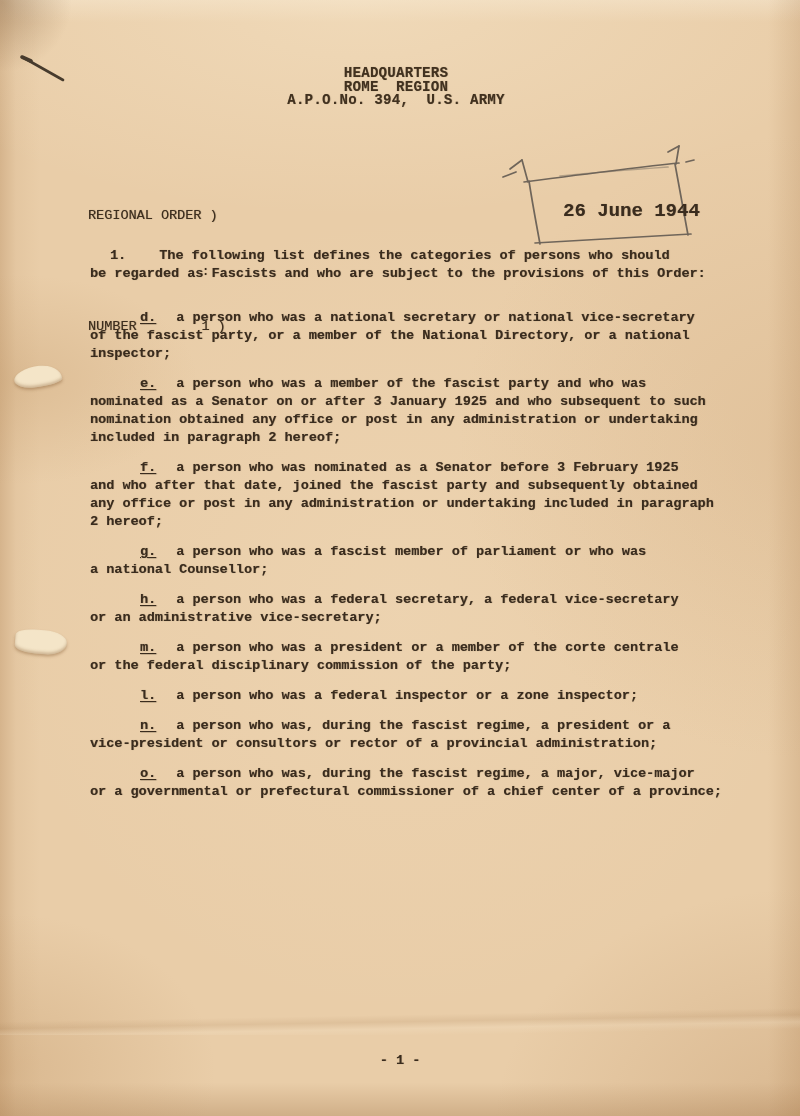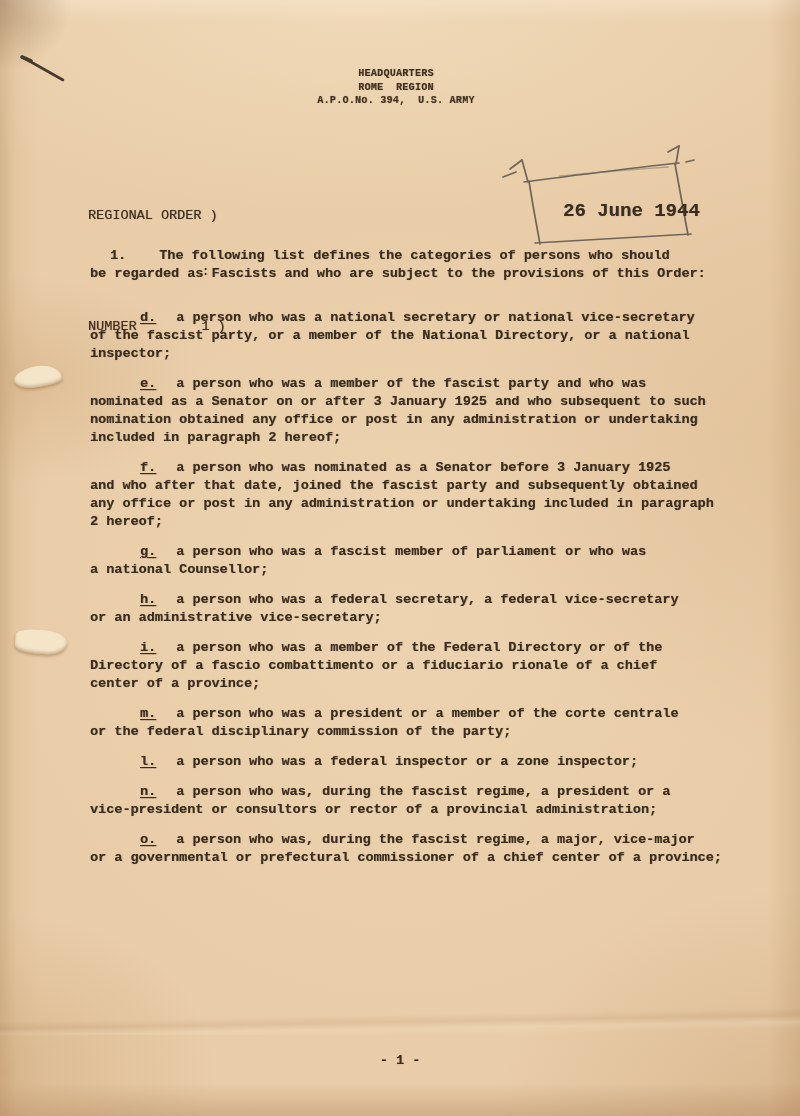--- a/index.html
+++ b/index.html
@@ -17,21 +17,21 @@
       radial-gradient(ellipse 420px 320px at 101% 101%, rgba(176,130,84,0.30), transparent 75%),
       radial-gradient(ellipse 480px 420px at 102% 40%, rgba(196,154,108,0.22), transparent 75%),
       radial-gradient(ellipse 700px 300px at 45% 0%, rgba(248,232,204,0.45), transparent 72%),
       radial-gradient(ellipse 500px 500px at 50% 55%, rgba(247,228,198,0.25), transparent 80%),
       linear-gradient(90deg, rgba(168,122,76,0.30) 0%, rgba(168,122,76,0.08) 2%, rgba(0,0,0,0) 5%, rgba(0,0,0,0) 96%, rgba(168,122,76,0.22) 100%),
       linear-gradient(180deg, rgba(252,244,228,0.35) 0%, rgba(0,0,0,0) 2%, rgba(0,0,0,0) 97%, rgba(150,105,62,0.30) 100%);
   }
   .marks { position:absolute; top:0; left:0; pointer-events:none; }
   .letterhead {
     position:absolute; top:67px; left:0; width:748px;
-    text-align:center; font-size:10px; font-weight:bold;
+    text-align:center; font-size:14px; font-weight:bold;
     line-height:13.5px; letter-spacing:0.3px; color:#41311f;padding-left:44px;
   }
   .letterhead div { white-space:pre; }
   .order-block {
     position:absolute; top:170px; left:88px;
     font-size:13.5px; font-weight:normal; line-height:18.5px;
     white-space:pre; color:#3d2e1e;
   }
   .date-stamp {
     position:absolute; top:200px; left:563px;
@@ -116,37 +116,32 @@
 of the fascist party, or a member of the National Directory, or a national
 inspector;</span>
     </p>
     <p class="para item">
       <span class="label">e.</span><span class="txt">a person who was a member of the fascist party and who was
 nominated as a Senator on or after 3 January 1925 and who subsequent to such
 nomination obtained any office or post in any administration or undertaking
 included in paragraph 2 hereof;</span>
     </p>
     <p class="para item">
-      <span class="label">f.</span><span class="txt">a person who was nominated as a Senator before 3 January 1925
+      <span class="label">f.</span><span class="txt">a person who was nominated as a Senator before 3 February 1925
 and who after that date, joined the fascist party and subsequently obtained
 any office or post in any administration or undertaking included in paragraph
 2 hereof;</span>
     </p>
     <p class="para item">
       <span class="label">g.</span><span class="txt">a person who was a fascist member of parliament or who was
 a national Counsellor;</span>
     </p>
     <p class="para item">
       <span class="label">h.</span><span class="txt">a person who was a federal secretary, a federal vice-secretary
 or an administrative vice-secretary;</span>
-    </p>
-    <p class="para item">
-      <span class="label">i.</span><span class="txt">a person who was a member of the Federal Directory or of the
-Directory of a fascio combattimento or a fiduciario rionale of a chief
-center of a province;</span>
     </p>
     <p class="para item">
       <span class="label">m.</span><span class="txt">a person who was a president or a member of the corte centrale
 or the federal disciplinary commission of the party;</span>
     </p>
     <p class="para item">
       <span class="label">l.</span><span class="txt">a person who was a federal inspector or a zone inspector;</span>
     </p>
     <p class="para item">
       <span class="label">n.</span><span class="txt">a person who was, during the fascist regime, a president or a

